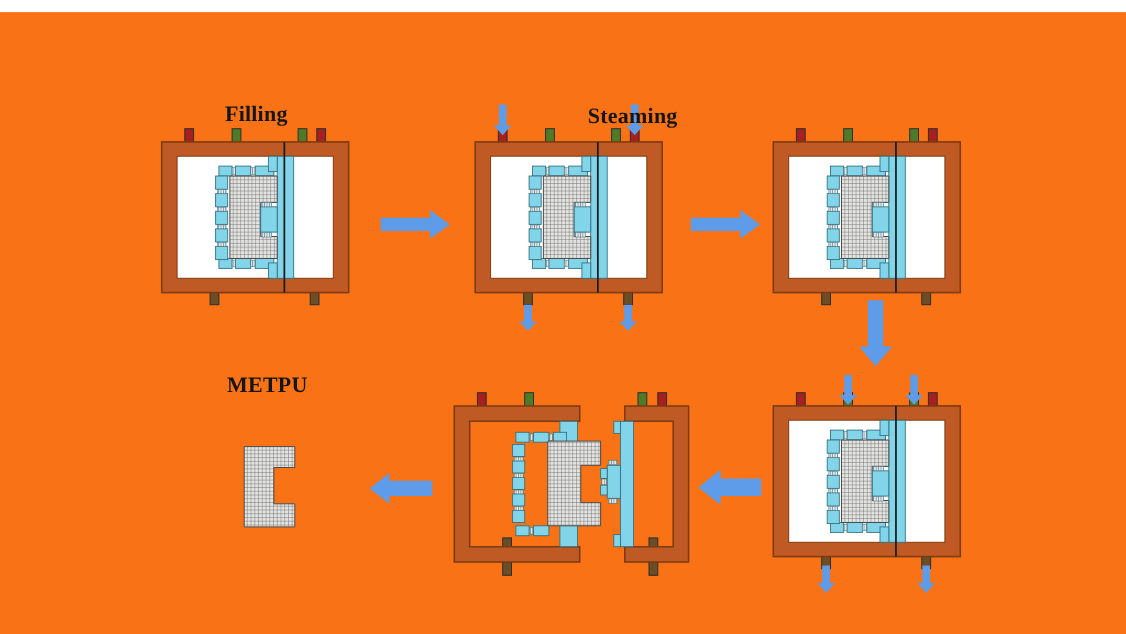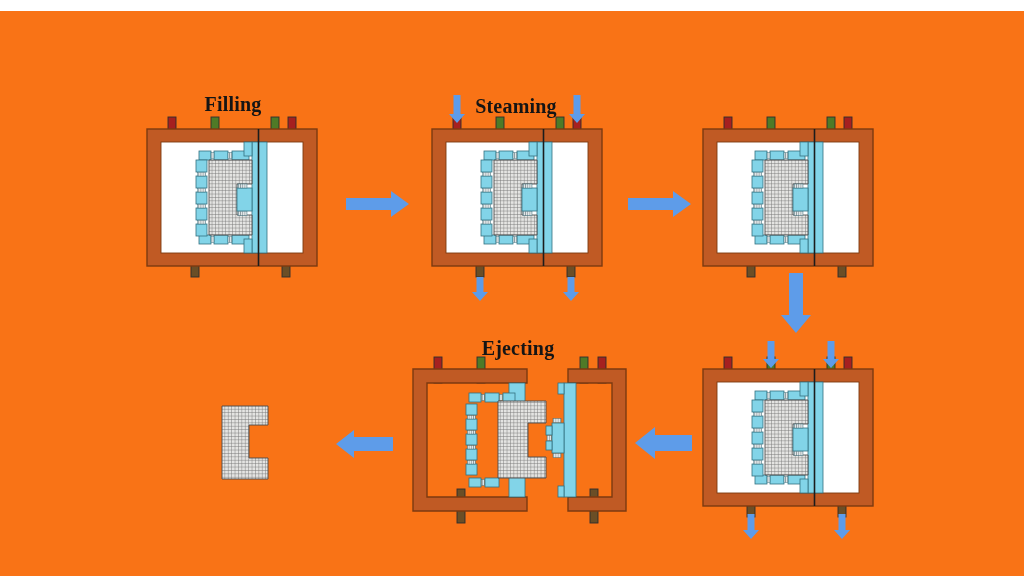--- a/index.html
+++ b/index.html
@@ -157,15 +157,15 @@
     <polygon class="arrow" points="476.5,266 476.5,281 472,281 480,290 488,281 483.5,281 483.5,266"></polygon>
     <polygon class="arrow" points="567.5,266 567.5,281 563,281 571,290 579,281 574.5,281 574.5,266"></polygon>
 
     <polygon class="arrow" points="767.5,330 767.5,348 763,348 771,357 779,348 774.5,348 774.5,330"></polygon>
     <polygon class="arrow" points="827.5,330 827.5,348 823,348 831,357 839,348 834.5,348 834.5,330"></polygon>
     <polygon class="arrow" points="747.5,503 747.5,519 743,519 751,528 759,519 754.5,519 754.5,503"></polygon>
     <polygon class="arrow" points="838.5,503 838.5,519 834,519 842,528 850,519 845.5,519 845.5,503"></polygon>
   </svg>
 
   <div class="stage-label" style="left:133px;top:83px;">Filling</div>
-  <div class="stage-label" style="left:416px;top:85px;">Steaming</div>
-  <div class="stage-label" style="left:418px;top:327px;">Ejecting</div>
+  <div class="stage-label" style="left:416px;top:85px;text-align:right;">Steaming</div>
+  <div class="stage-label" style="left:143px;top:329px;">METPU</div>
 </div>
 
 </body></html>

